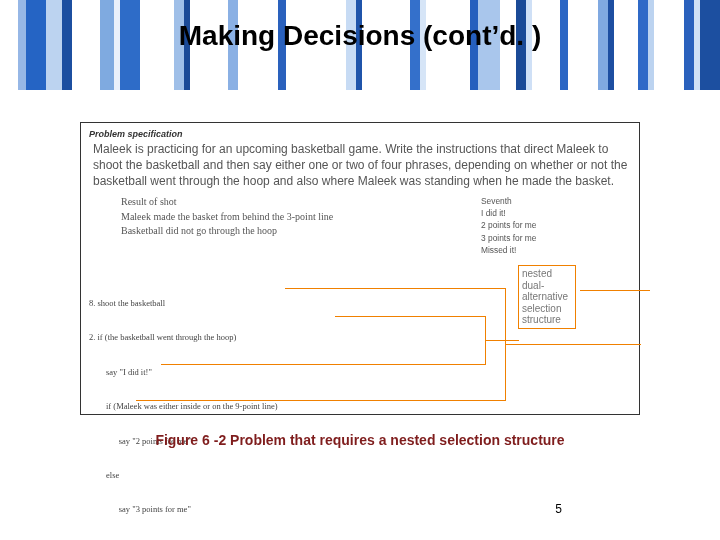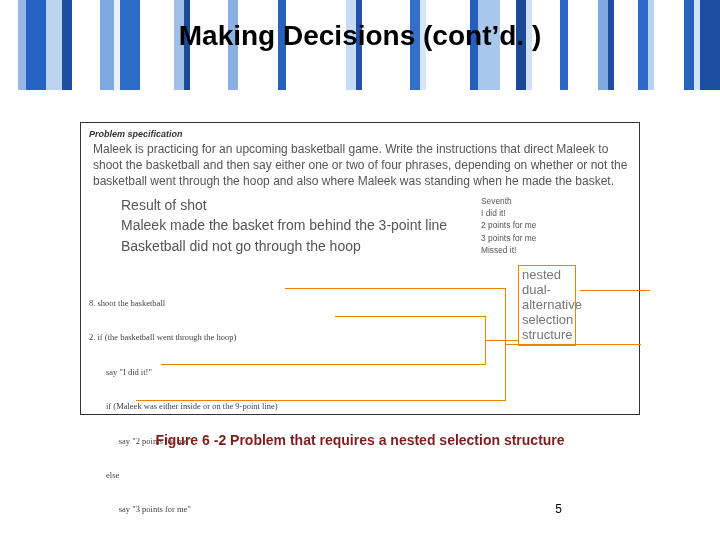--- a/index.html
+++ b/index.html
@@ -9,30 +9,30 @@
   
   .topstrip { position: absolute; top: 0; left: 0; width: 720px; height: 90px; overflow: hidden; }
   .topstrip .bar { position: absolute; top: 0; height: 90px; }
   .title { position: absolute; top: 20px; left: 0; width: 720px; text-align: center; font-family: "Trebuchet MS", Verdana, sans-serif; font-weight: bold; font-size: 28px; color: #000; }
 
   
   .figbox { position: absolute; top: 122px; left: 80px; width: 560px; height: 293px; border: 1px solid #333; background: #fff; }
   .spec-head { position: absolute; top: 6px; left: 8px; font-weight: bold; font-size: 9px; color: #333; font-style: italic; }
   .spec-body { position: absolute; top: 18px; left: 4px; right: 8px; font-size: 12px; color: #555; line-height: 1.35; margin-left: 8px; }
 
-  .table-area { position: absolute; top: 72px; left: 40px; font-size: 14px; color: #555; line-height: 1.45; }
+  .table-area { position: absolute; top: 72px; left: 40px; font-size: 10px; color: #555; line-height: 1.45; font-family: Liberation Serif, serif; }
   .table-area .colhead { font-weight: normal; color:#555; }
   .phrase-col { position: absolute; top: 72px; left: 400px; font-size: 8.4px; color: #555; line-height: 1.45; }
 
   .pseudo { position: absolute; top: 152px; left: 8px; font-family: "Comic Sans MS", "Segoe Script", cursive; font-size: 8.5px; color: #444; line-height: 1.35; white-space: pre; }
   .ps-line { display: block; }
 
   
   .annot-outer { position: absolute; top: 275px; left: 650px; width: 62px; border: 1px solid #f08000; font-size: 7.2px; color: #777; padding: 2px 3px; line-height: 1.15; }
-  .annot-inner { position: absolute; top: 265px; left: 518px; width: 58px; border: 1px solid #f08000; font-size: 13px; color: #777; padding: 2px 3px; line-height: 1.15; }
+  .annot-inner { position: absolute; top: 265px; left: 518px; width: 58px; border: 1px solid #f08000; font-size: 10px; color: #777; padding: 2px 3px; line-height: 1.15; }
 
   
   .bracket { position: absolute; border-right: 1px solid #f08000; }
   .bracket-h { position: absolute; border-top: 1px solid #f08000; }
 
   .caption { position: absolute; top: 432px; left: 0; width: 720px; text-align: center; font-size: 14px; font-weight: bold; color: #7f1d1d; }
   .footer-left { position: absolute; bottom: 24px; left: 74px; font-size: 11px; color: #000; }
   .footer-right { position: absolute; bottom: 24px; right: 50px; font-size: 12px; color: #000; }
 </style>
 </head>

